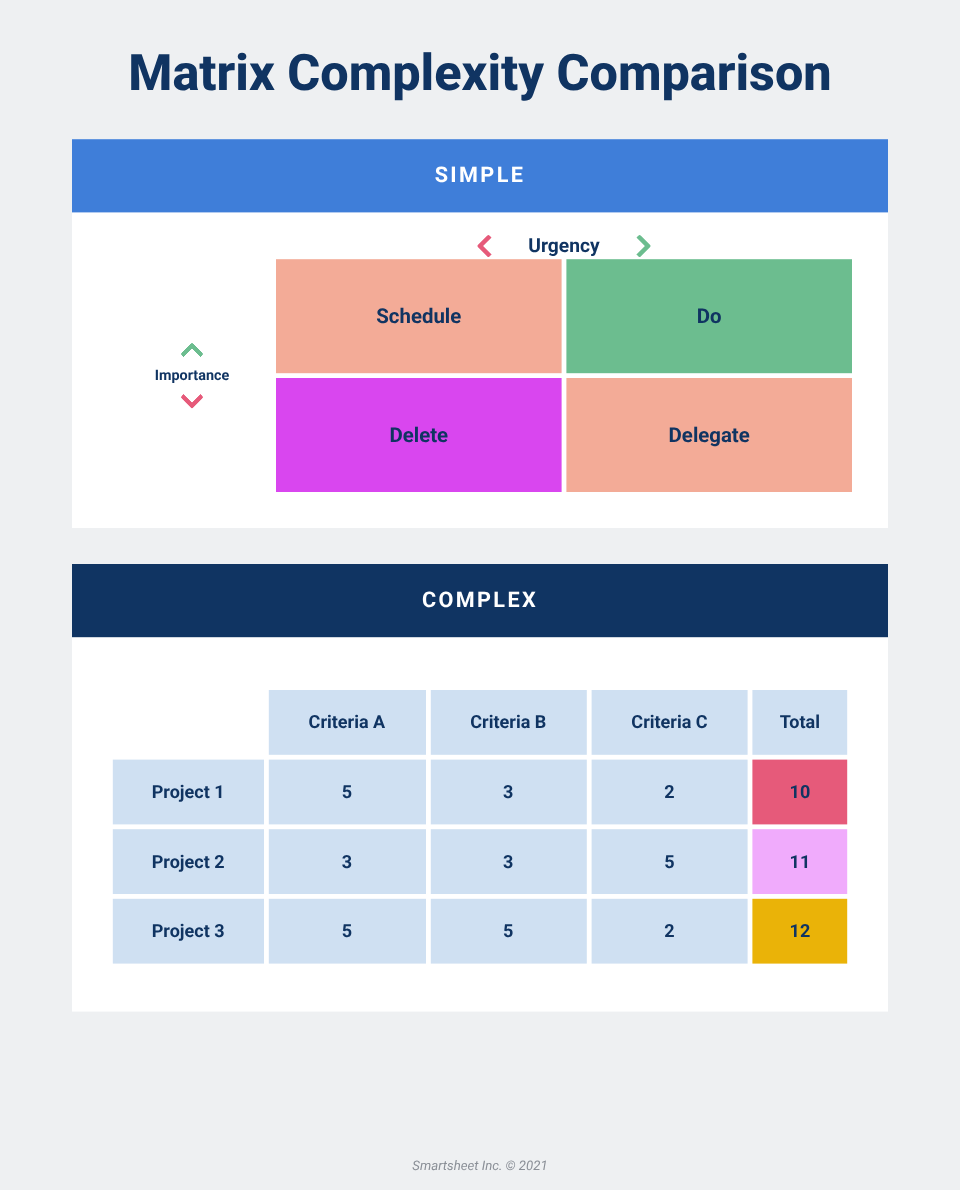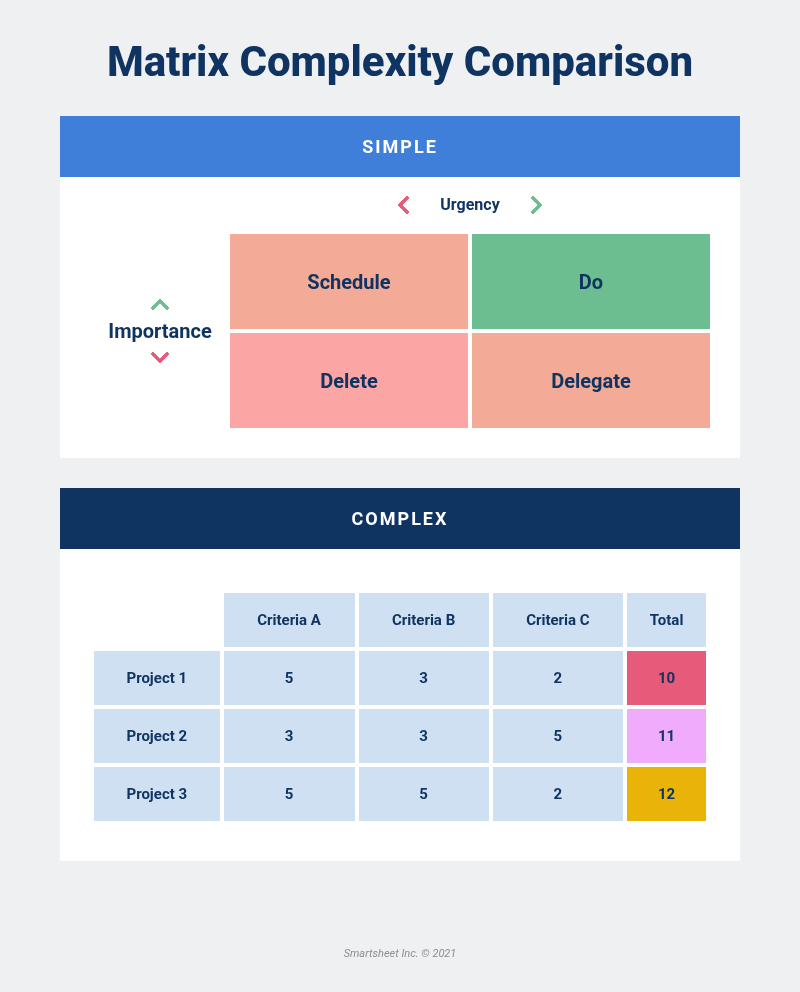--- a/index.html
+++ b/index.html
@@ -40,56 +40,56 @@
     padding: 18px 30px 30px 30px;
   }
   .urgency-row {
     display: flex;
     justify-content: center;
     align-items: center;
     gap: 26px;
     font-weight: 700;
     font-size: 16px;
     color: #103462;
-    margin-bottom: 20px;
+    margin-bottom: 2px;
     margin-left: 140px; 
   }
   .simple-grid {
     display: flex;
     align-items: stretch;
   }
   .importance-col {
     width: 140px;
     display: flex;
     flex-direction: column;
     align-items: center;
     justify-content: center;
     gap: 4px;
     font-weight: 700;
-    font-size: 20px;
+    font-size: 12px;
     color: #103462;
   }
   .quadrants {
     flex: 1;
     display: grid;
     grid-template-columns: 1fr 1fr;
     grid-template-rows: 95px 95px;
     gap: 4px;
   }
   .quad {
     display: flex;
     align-items: center;
     justify-content: center;
     font-weight: 700;
-    font-size: 20px;
+    font-size: 17px;
     color: #103462;
   }
   .q-schedule { background: #f3ab97; }
   .q-do       { background: #6cbd8f; }
-  .q-delete   { background: #fca5a5; }
+  .q-delete   { background: #d946ef; }
   .q-delegate { background: #f3ab97; }
 
   
   .chev {
     width: 14px; height: 14px;
     border-style: solid;
     border-width: 4px 4px 0 0;
     display: inline-block;
     border-radius: 2px;
   }
@@ -117,21 +117,21 @@
     padding: 18px 6px;
   }
   .cell-blue { background: #cfe0f2; }
   .cell-blank { background: transparent; }
   .cell-pink  { background: #e65a7a; }
   .cell-peach { background: #f0abfc; }
   .cell-green { background: #eab308; }
 
   .footer {
     position: absolute;
-    bottom: 32px;
+    bottom: 14px;
     left: 0; right: 0;
     text-align: center;
     font-size: 11px;
     font-style: italic;
     color: #8a8f97;
   }
 </style>
 </head>
 <body>
 

